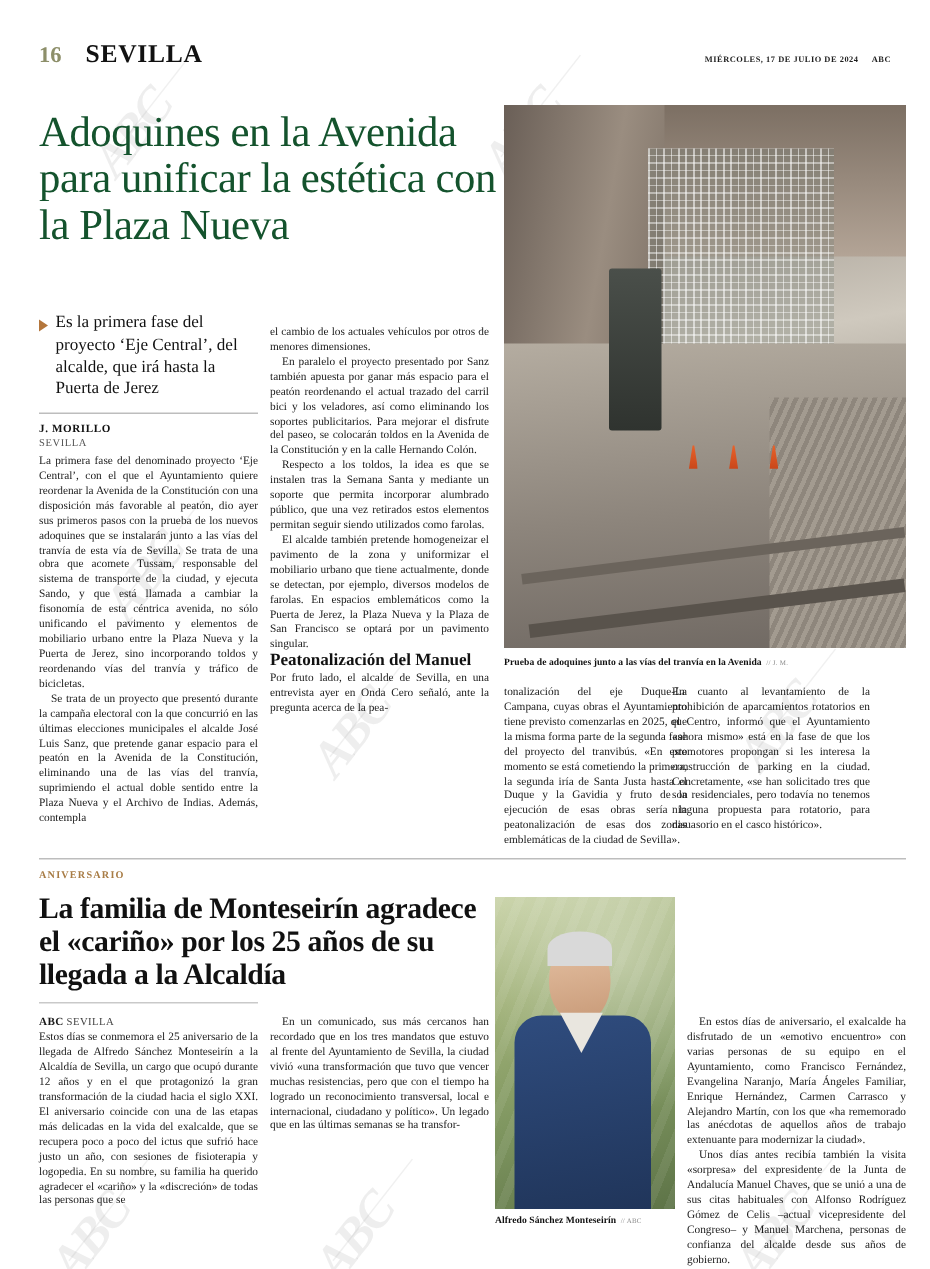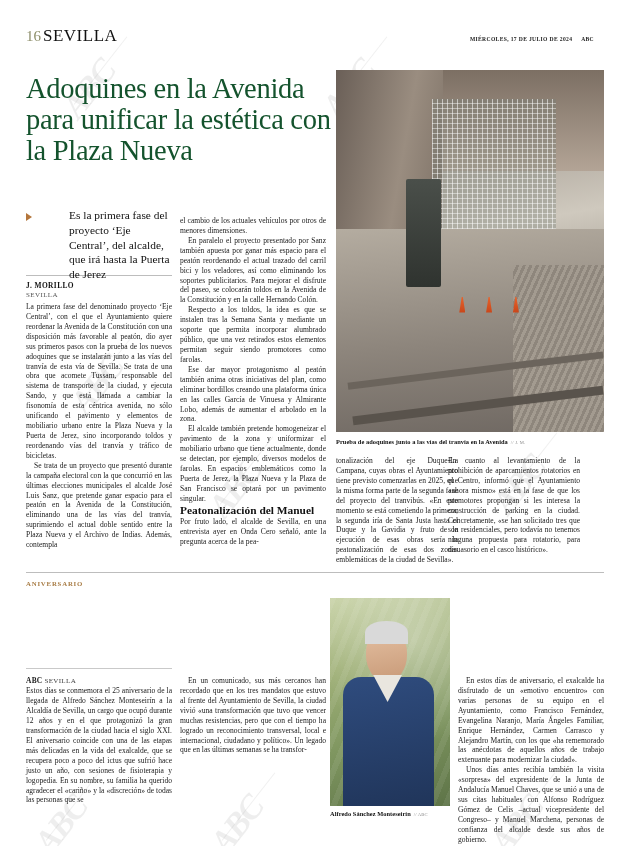--- a/index.html
+++ b/index.html
@@ -45,21 +45,21 @@
   
   .masthead {
     position: absolute;
     top: 26px; left: 26px; right: 26px;
     height: 22px;
     display: flex;
     align-items: baseline;
     justify-content: space-between;
     z-index: 10;
   }
-  .mast-left { display: flex; align-items: baseline; gap: 2px; }
+  .mast-left { display: flex; align-items: baseline; gap: 16px; font-weight: bold; }
   .folio {
     font-size: 15px;
     color: #8d8f6a;
     font-family: "Liberation Serif", serif;
   }
   .section-name {
     font-size: 17px;
     letter-spacing: 0.5px;
     color: #111;
     font-family: "Liberation Serif", serif;
@@ -100,21 +100,20 @@
     border-left: 6px solid #b4763c;
     border-top: 4px solid transparent;
     border-bottom: 4px solid transparent;
     margin-top: 5px;
     flex: 0 0 auto;
   }
   .summary-text {
     font-size: 11.4px;
     line-height: 1.30;
     color: #111;
-    margin-left: 32px;
   }
 
   
   .rule {
     position: absolute;
     background: #bdbdbd;
     height: 1px;
     z-index: 9;
   }
   .rule-thin { background: #c9c9c9; }
@@ -326,39 +325,39 @@
   </div>
 
   <div class="col" style="left:26px; top:302px; width:146px;">
     <p class="first">La primera fase del denominado proyecto ‘Eje Central’, con el que el Ayuntamiento quiere reordenar la Avenida de la Constitución con una disposición más favorable al peatón, dio ayer sus primeros pasos con la prueba de los nuevos adoquines que se instalarán junto a las vías del tranvía de esta vía de Sevilla. Se trata de una obra que acomete Tussam, responsable del sistema de transporte de la ciudad, y ejecuta Sando, y que está llamada a cambiar la fisonomía de esta céntrica avenida, no sólo unificando el pavimento y elementos de mobiliario urbano entre la Plaza Nueva y la Puerta de Jerez, sino incorporando toldos y reordenando vías del tranvía y tráfico de bicicletas.</p>
     <p>Se trata de un proyecto que presentó durante la campaña electoral con la que concurrió en las últimas elecciones municipales el alcalde José Luis Sanz, que pretende ganar espacio para el peatón en la Avenida de la Constitución, eliminando una de las vías del tranvía, suprimiendo el actual doble sentido entre la Plaza Nueva y el Archivo de Indias. Además, contempla</p>
   </div>
 
   <div class="col" style="left:180px; top:216px; width:146px;">
     <p class="first">el cambio de los actuales vehículos por otros de menores dimensiones.</p>
     <p>En paralelo el proyecto presentado por Sanz también apuesta por ganar más espacio para el peatón reordenando el actual trazado del carril bici y los veladores, así como eliminando los soportes publicitarios. Para mejorar el disfrute del paseo, se colocarán toldos en la Avenida de la Constitución y en la calle Hernando Colón.</p>
-    <p>Respecto a los toldos, la idea es que se instalen tras la Semana Santa y mediante un soporte que permita incorporar alumbrado público, que una vez retirados estos elementos permitan seguir siendo promotores como farolas.</p>
-    <p>Ese dar mayor protagonismo al peatón también anima otras iniciativas del plan, como eliminar bordillos creando una plataforma única en las calles García de Vinuesa y Almirante Lobo, además de aumentar el arbolado en la zona.</p>
+    <p>Respecto a los toldos, la idea es que se instalen tras la Semana Santa y mediante un soporte que permita incorporar alumbrado público, que una vez retirados estos elementos permitan seguir siendo utilizados como farolas.</p>
     <p>El alcalde también pretende homogeneizar el pavimento de la zona y uniformizar el mobiliario urbano que tiene actualmente, donde se detectan, por ejemplo, diversos modelos de farolas. En espacios emblemáticos como la Puerta de Jerez, la Plaza Nueva y la Plaza de San Francisco se optará por un pavimento singular.</p>
     <p class="subhead">Peatonalización del Manuel</p>
     <p class="first">Por fruto lado, el alcalde de Sevilla, en una entrevista ayer en Onda Cero señaló, ante la pregunta acerca de la pea-</p>
   </div>
 
   <div class="col" style="left:336px; top:456px; width:122px;">
     <p class="first">tonalización del eje Duque-La Campana, cuyas obras el Ayuntamiento tiene previsto comenzarlas en 2025, que la misma forma parte de la segunda fase del proyecto del tranvibús. «En este momento se está cometiendo la primera, la segunda iría de Santa Justa hasta el Duque y la Gavidia y fruto de la ejecución de esas obras sería la peatonalización de esas dos zonas emblemáticas de la ciudad de Sevilla».</p>
   </div>
 
   <div class="col" style="left:448px; top:456px; width:132px;">
     <p class="first">En cuanto al levantamiento de la prohibición de aparcamientos rotatorios en el Centro, informó que el Ayuntamiento «ahora mismo» está en la fase de que los promotores propongan si les interesa la construcción de parking en la ciudad. Concretamente, «se han solicitado tres que son residenciales, pero todavía no tenemos ninguna propuesta para rotatorio, para disuasorio en el casco histórico».</p>
   </div>
 
   <div class="rule" style="left:26px; top:572px; width:578px;"></div>
 
   <div class="kicker" style="left:26px; top:580px;">ANIVERSARIO</div>
 
+  <h2 class="headline2">La familia de Monteseirín agradece el «cariño» por los 25 años de su llegada a la Alcaldía</h2>
 
   <div class="rule rule-thin" style="left:26px; top:668px; width:146px;"></div>
 
   <div class="photo ph2" style="left:330px; top:598px; width:120px; height:208px;">
     <div class="ph2-bg"></div>
     <div class="ph2-head"></div>
     <div class="ph2-hair"></div>
     <div class="ph2-shirt"></div>
     <div class="ph2-collar"></div>
   </div>

